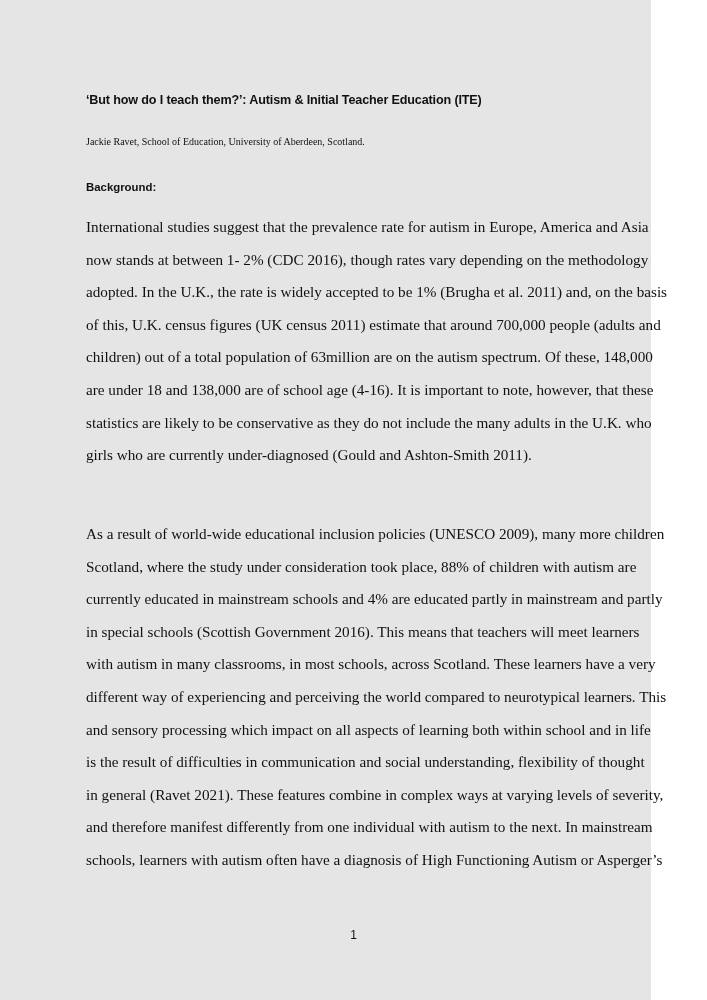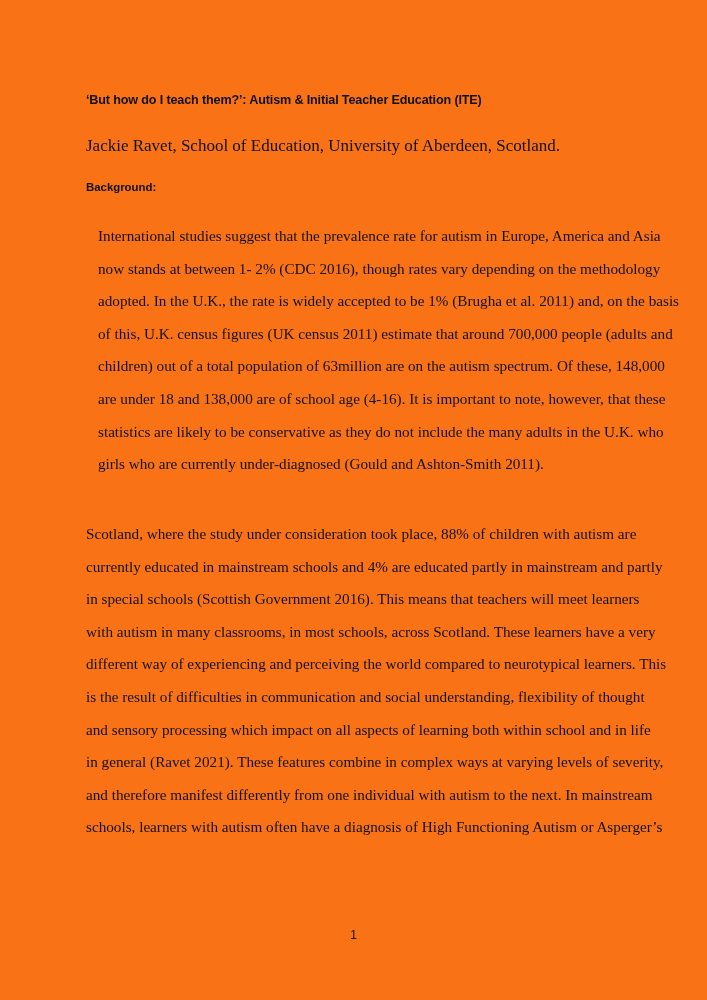--- a/index.html
+++ b/index.html
@@ -10,41 +10,41 @@
     body {
       width: 707px;
       height: 1000px;
       position: relative;
       overflow: hidden;
       color: #111111;
     }
     .page {
       position: absolute;
       left: 0; top: 0;
-      width: 707px;
+      width: 651px;
       height: 1000px;
-      background: #f97316;
+      background: #e5e5e5;
     }
     .title {
       position: absolute;
       left: 86px;
       top: 93px;
       font-family: "Liberation Sans", sans-serif;
       font-weight: bold;
       font-size: 12.6px;
       letter-spacing: -0.15px;
       white-space: nowrap;
       color: #111;
     }
     .author {
       position: absolute;
       left: 86px;
       top: 136px;
       font-family: "Liberation Serif", serif;
-      font-size: 17px;
+      font-size: 10px;
       white-space: nowrap;
       color: #111;
     }
     .section-heading {
       position: absolute;
       left: 86px;
       top: 181px;
       font-family: "Liberation Sans", sans-serif;
       font-weight: bold;
       font-size: 11.4px;
@@ -62,21 +62,21 @@
       display: block;
       height: 32.6px;
       line-height: 32.6px;
       text-align: justify;
       text-align-last: justify;
       white-space: nowrap;
     }
     .line.last {
       text-align-last: left;
     }
-    .para1 { top: 220px; margin-left: 12px; }
+    .para1 { top: 211px; }
     .para2 { top: 518px; }
     .page-number {
       position: absolute;
       left: 0;
       width: 707px;
       top: 928px;
       text-align: center;
       font-family: "Liberation Sans", sans-serif;
       font-size: 12px;
       color: #111;
@@ -98,27 +98,28 @@
     <span class="line">now stands at between 1- 2% (CDC 2016), though rates vary depending on the methodology</span>
     <span class="line">adopted. In the U.K., the rate is widely accepted to be 1% (Brugha et al. 2011) and, on the basis</span>
     <span class="line">of this, U.K. census figures (UK census 2011) estimate that around 700,000 people (adults and</span>
     <span class="line">children) out of a total population of 63million are on the autism spectrum. Of these, 148,000</span>
     <span class="line">are under 18 and 138,000 are of school age (4-16). It is important to note, however, that these</span>
     <span class="line">statistics are likely to be conservative as they do not include the many adults in the U.K. who</span>
     <span class="line last">girls who are currently under-diagnosed (Gould and Ashton-Smith 2011).</span>
   </div>
 
   <div class="para para2">
+    <span class="line">As a result of world-wide educational inclusion policies (UNESCO 2009), many more children</span>
     <span class="line">Scotland, where the study under consideration took place, 88% of children with autism are</span>
     <span class="line">currently educated in mainstream schools and 4% are educated partly in mainstream and partly</span>
     <span class="line">in special schools (Scottish Government 2016). This means that teachers will meet learners</span>
     <span class="line">with autism in many classrooms, in most schools, across Scotland. These learners have a very</span>
     <span class="line">different way of experiencing and perceiving the world compared to neurotypical learners. This</span>
+    <span class="line">and sensory processing which impact on all aspects of learning both within school and in life</span>
     <span class="line">is the result of difficulties in communication and social understanding, flexibility of thought</span>
-    <span class="line">and sensory processing which impact on all aspects of learning both within school and in life</span>
     <span class="line">in general (Ravet 2021). These features combine in complex ways at varying levels of severity,</span>
     <span class="line">and therefore manifest differently from one individual with autism to the next. In mainstream</span>
     <span class="line">schools, learners with autism often have a diagnosis of High Functioning Autism or Asperger’s</span>
   </div>
 
   <div class="page-number">1</div>
 
 </div>
 
 </body></html>

